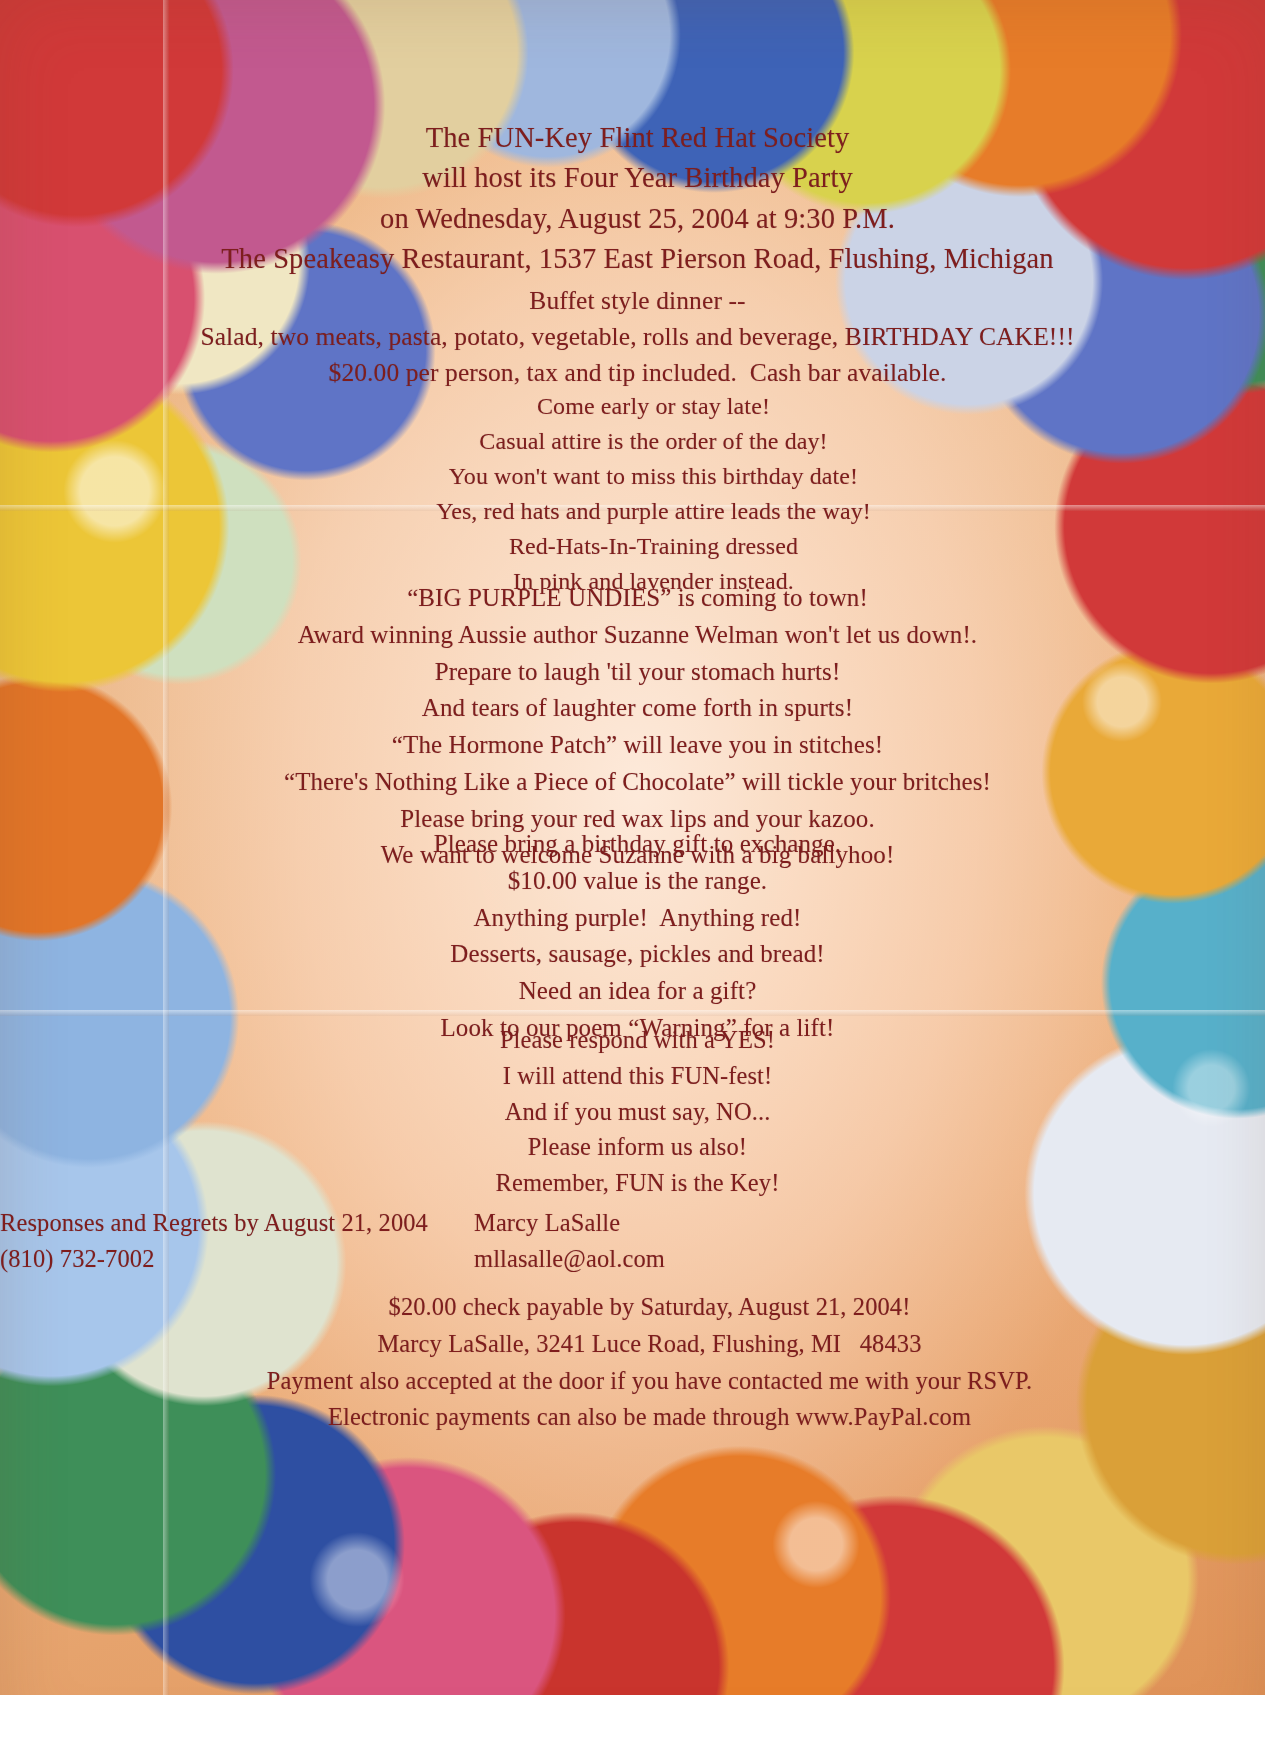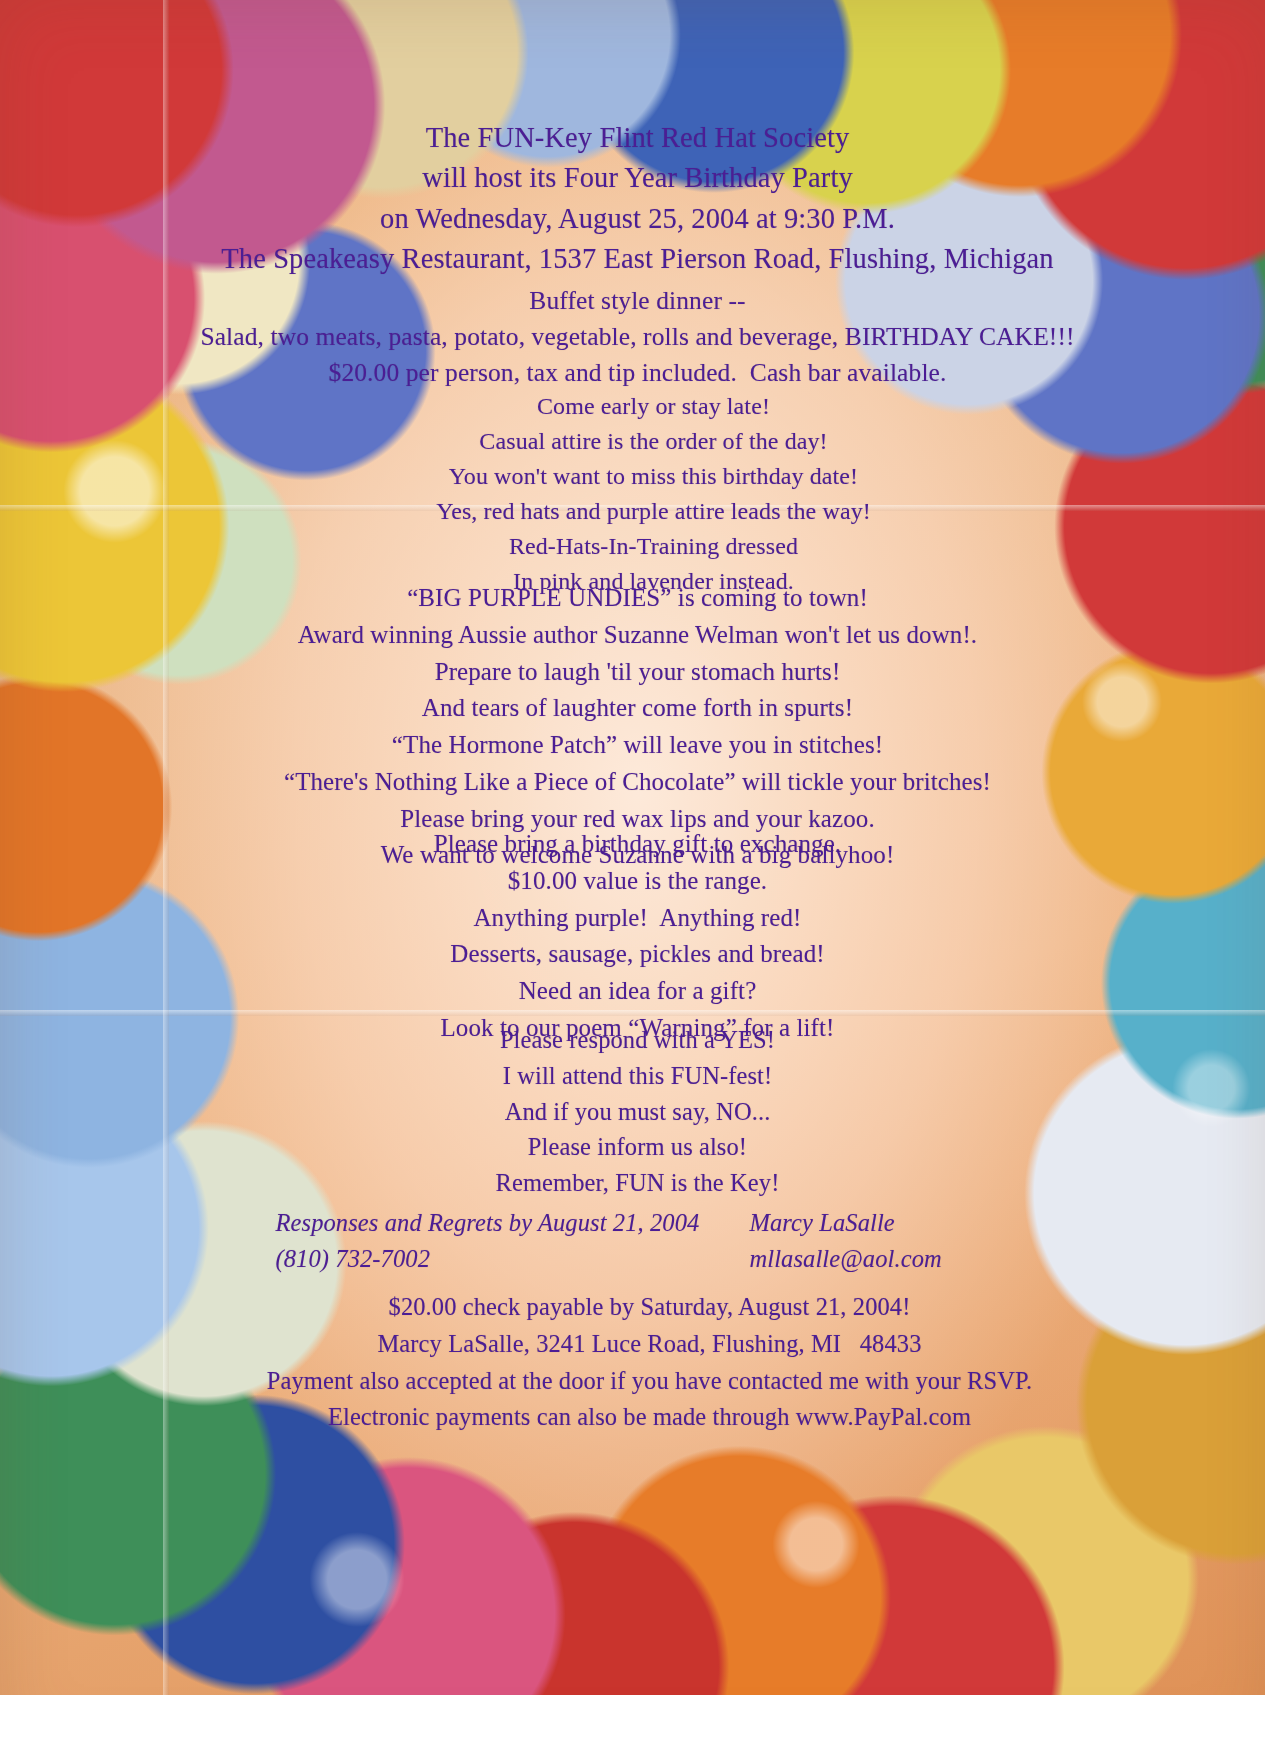--- a/index.html
+++ b/index.html
@@ -111,21 +111,21 @@
     top: 0; bottom: 0; right: 0;
     width: 10px;
     background: #ffffff;
   }
 
   
   #text-layer {
     position: absolute;
     inset: 0;
     padding: 0;
-    color: #4c1d95;
+    color: #7f1d1d;
     text-align: center;
   }
 
   .blk {
     width: 100%;
     text-align: center;
     line-height: 1.30;
     letter-spacing: 0.1px;
   }
   .line { white-space: pre; }
@@ -147,23 +147,21 @@
 
   #respond-block { position: absolute; top: 1022px; left: 0; right: 0; font-size: 24.5px; }
   #respond-block .line { line-height: 1.46; }
 
   #contact-block {
     position: absolute; top: 1205px; left: 0; right: 0;
     font-size: 24.5px;
   }
   #contact-block .contact-row {
     display: flex;
-    justify-content: center;
     gap: 44px;
-    font-style: italic;
   }
   #contact-block .col-left { text-align: left; width: 430px; }
   #contact-block .col-right { text-align: left; width: 250px; }
   #contact-block .line { line-height: 1.45; }
 
   #payment-block { position: absolute; top: 1289px; left: 0; right: 0; font-size: 24.5px; margin-left: 12px; }
   #payment-block .line { line-height: 1.50; }
 
   
   #text-layer .line {

